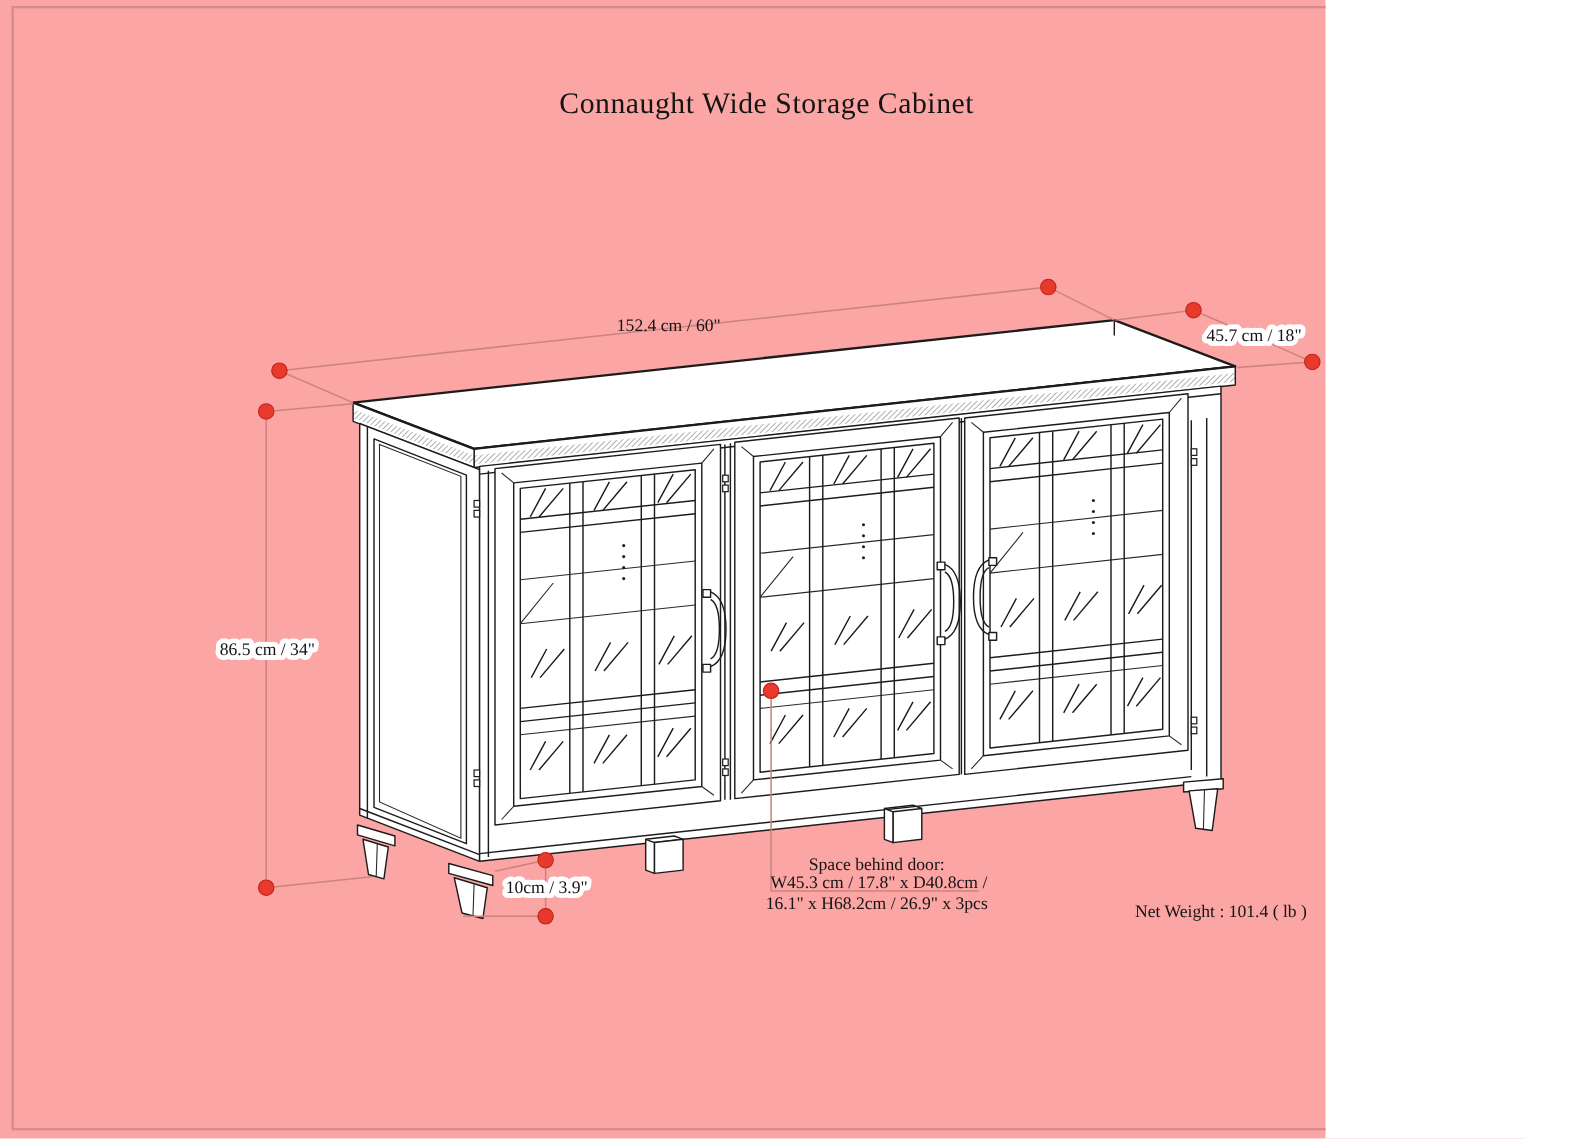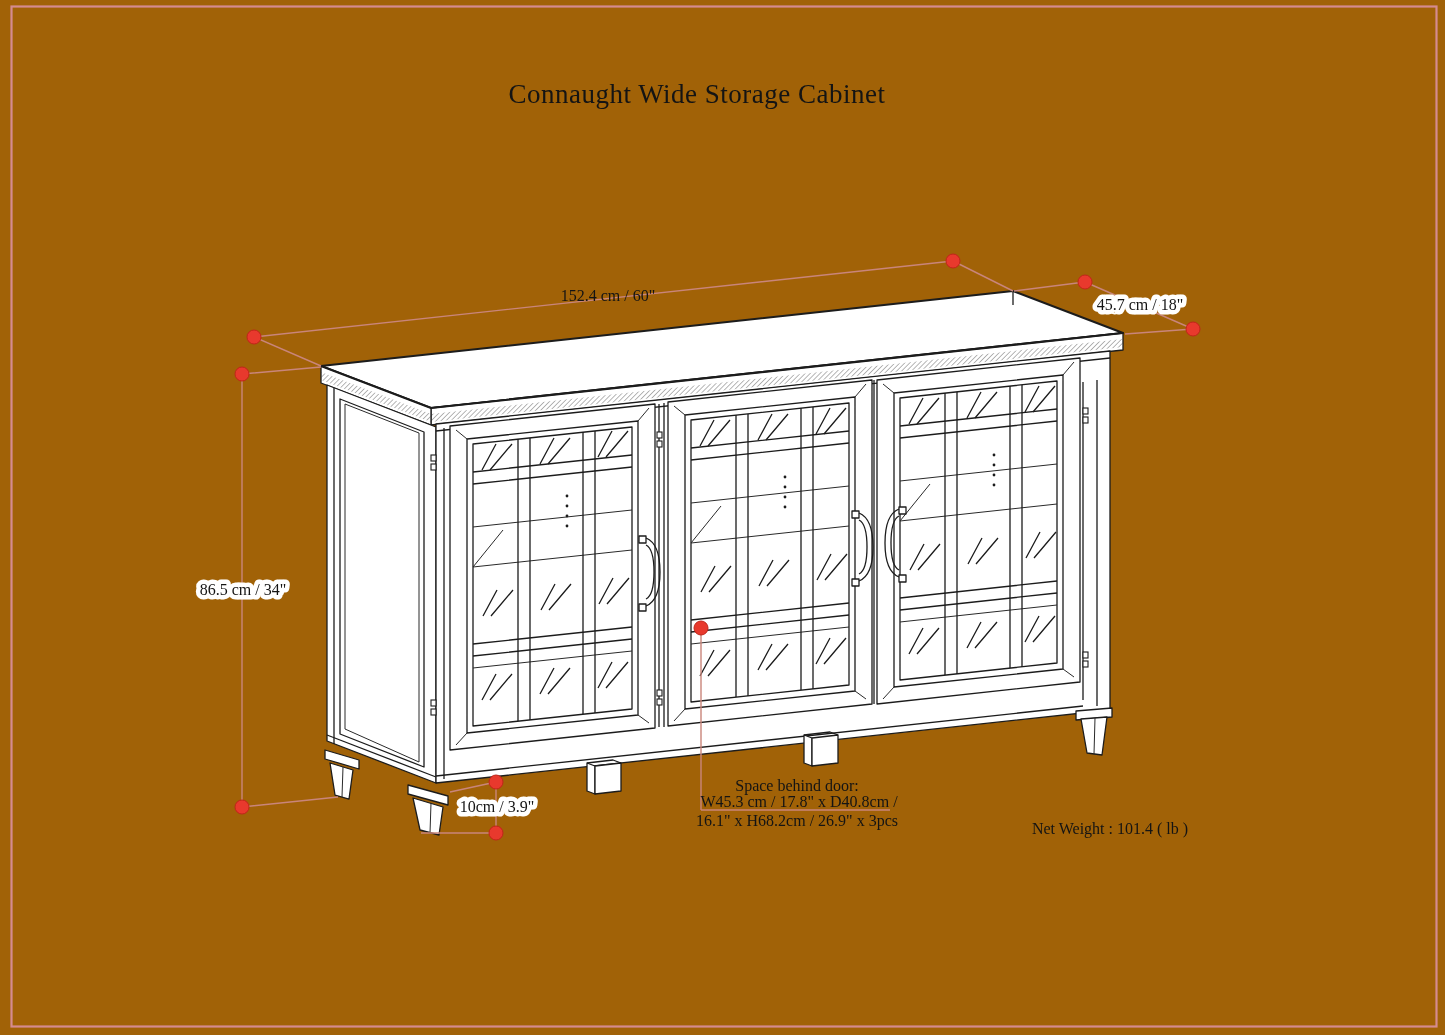--- a/index.html
+++ b/index.html
@@ -1,16 +1,16 @@
 <!DOCTYPE html>
 <html><head>
 <meta charset="utf-8">
 <style>
   html,body{margin:0;padding:0;background:#ffffff;}
-  #stage{position:relative;width:1445px;height:1035px;background:#a16207;overflow:hidden;
+  #stage{position:relative;width:1205px;height:1035px;background:#fca5a5;overflow:hidden;
          font-family:"Liberation Serif","DejaVu Serif",serif;}
   svg{display:block}
   .ln{stroke:#1c1c1c;stroke-width:1.3;fill:none;stroke-linejoin:round;}
   .ln2{stroke:#1c1c1c;stroke-width:2.1;fill:none;stroke-linejoin:round;}
   .face{fill:#ffffff;stroke:#1c1c1c;stroke-width:1.3;stroke-linejoin:round;}
   .face2{fill:#ffffff;stroke:#1c1c1c;stroke-width:2.1;stroke-linejoin:round;}
   .thin{stroke:#2a2a2a;stroke-width:1;fill:none;}
   .red{stroke:#c9857b;stroke-width:1.4;fill:none;}
   .dot{fill:#e8392d;stroke:#c0251a;stroke-width:1;}
   .pin{fill:#1c1c1c;}

